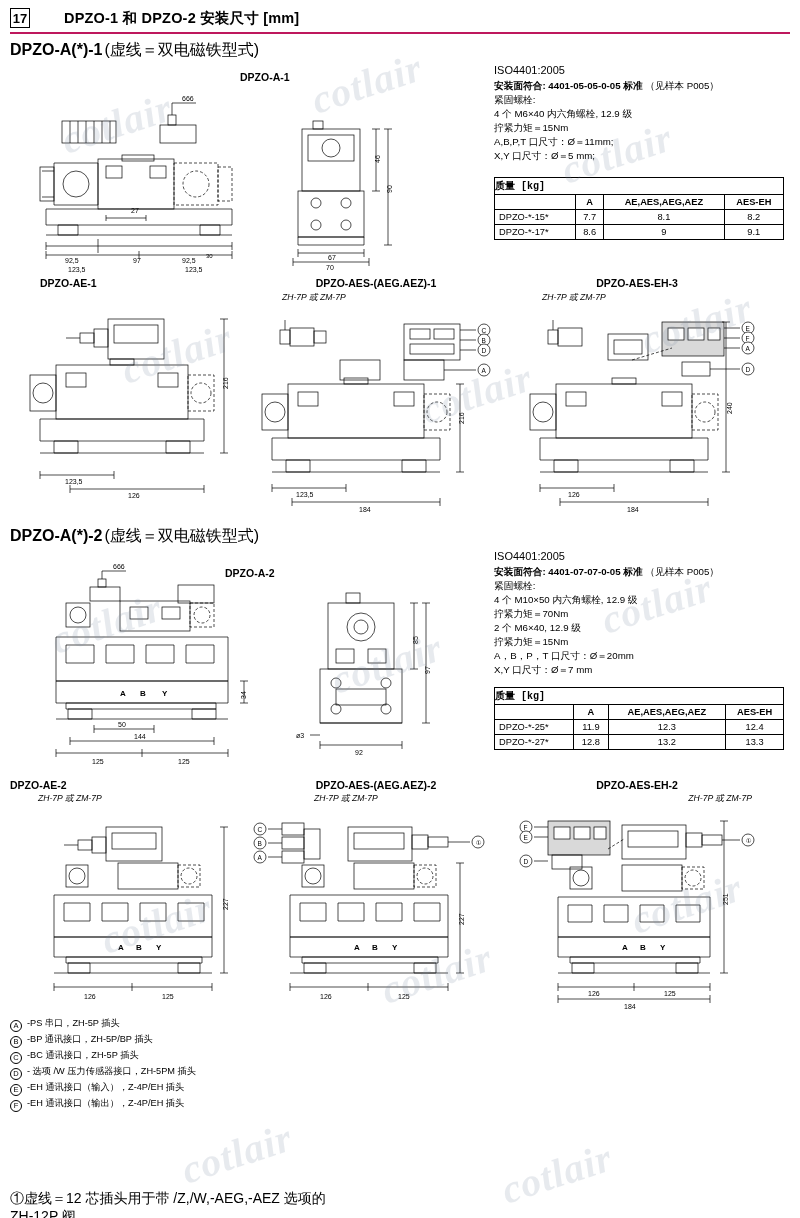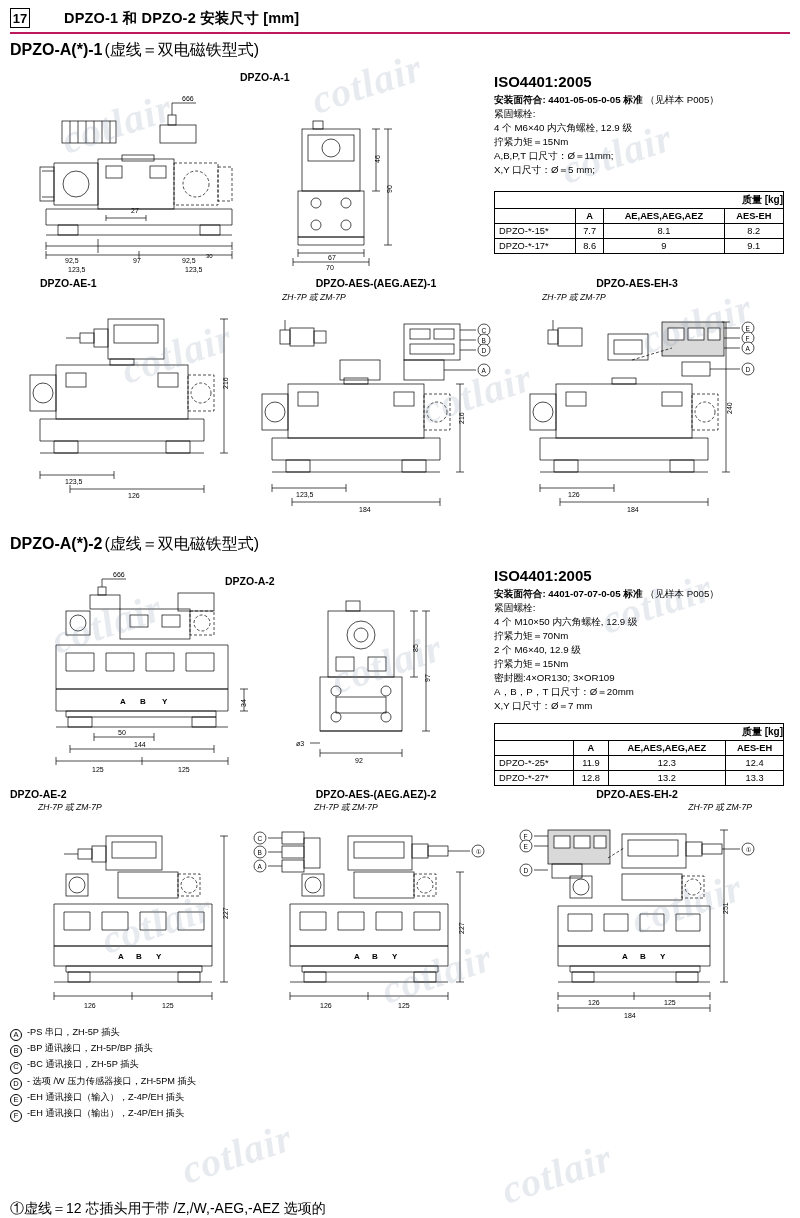--- a/index.html
+++ b/index.html
@@ -21,25 +21,25 @@
     align-items:center; justify-content:center; font-size:13px; font-weight:bold;
   }
   .pg-title { font-size:14.5px; font-weight:bold; letter-spacing:.2px;margin-left:26px; }
 
   
   .sec-title { font-size:16px; font-weight:bold; }
   .sec-row { display:flex; align-items:baseline; gap:2px; margin-top:4px;}
 
   
   .info-block { font-size:9.7px; line-height:1.45; }
-  .info-block .iso { font-weight:bold; font-size:15px;margin-top:8px; }
+  .info-block .iso { font-weight:normal; font-size:11px; }
   .info-block .b { font-weight:bold; }
 
   
-  .mass-cap { text-align:right; font-weight:bold; font-size:10px; border:1px solid #000; border-bottom:none; padding:1px 0;}
+  .mass-cap { text-align:left; font-weight:bold; font-size:10px; border:1px solid #000; border-bottom:none; padding:1px 0;font-family:Liberation Mono, monospace;}
   table.mass { border-collapse:collapse; width:100%; font-size:9.3px; }
   table.mass th, table.mass td { border:1px solid #000; padding:2px 3px; text-align:center; }
   table.mass th:first-child, table.mass td:first-child { text-align:left; padding-left:4px; }
   .lbl { font-size:10.5px; font-weight:bold; text-align:center; }
   .lbl-sm { font-size:8.6px;font-style:italic; }
 
   
   svg { display:block; }
 
   
@@ -416,21 +416,21 @@
               <text x="233.6" y="36.5">F</text>
           <circle cx="236" cy="44" r="6" fill="#fff" stroke="#000" stroke-width="0.7"></circle>
               <text x="233.6" y="46.5">A</text>
           <circle cx="236" cy="65" r="6" fill="#fff" stroke="#000" stroke-width="0.7"></circle>
               <text x="233.6" y="67.5">D</text>
         </g>
       </svg>
     </div>
   </div>
 
-  <div class="sec-row" style="margin-top:18px;">
+  <div class="sec-row" style="margin-top:10px;">
     <span class="sec-title">DPZO-A(*)-2</span>
     <span class="sub">(虚线＝双电磁铁型式)</span>
   </div>
 
   <div style="display:flex; gap:6px; margin-top:2px;">
     <div style="width:478px; position:relative;">
       <div class="lbl" style="position:absolute; left:215px; top:18px;">DPZO-A-2</div>
       <svg width="478" height="228" viewBox="0 0 478 228">
         <g stroke="#000" fill="none" stroke-width="0.7">
 
@@ -526,21 +526,20 @@
     <div style="width:290px;">
       <div class="info-block">
         <div class="iso">ISO4401:2005</div>
         <div><span class="b">安装面符合: 4401-07-07-0-05 标准</span>
              <span>（见样本 P005）</span></div>
         <div>紧固螺栓:</div>
         <div>4 个 M10×50 内六角螺栓, 12.9 级</div>
         <div>拧紧力矩＝70Nm</div>
         <div>2 个 M6×40, 12.9 级</div>
         <div>拧紧力矩＝15Nm</div>
-        <div>密封圈:4×OR130;  3×OR109</div>
         <div>A，B，P，T 口尺寸：Ø＝20mm</div>
         <div>X,Y 口尺寸：Ø＝7 mm</div>
       </div>
 
       <div style="margin-top:10px;">
         <div class="mass-cap">质量 [kg]</div>
         <table class="mass">
           <thead>
             <tr>
               <th></th>

